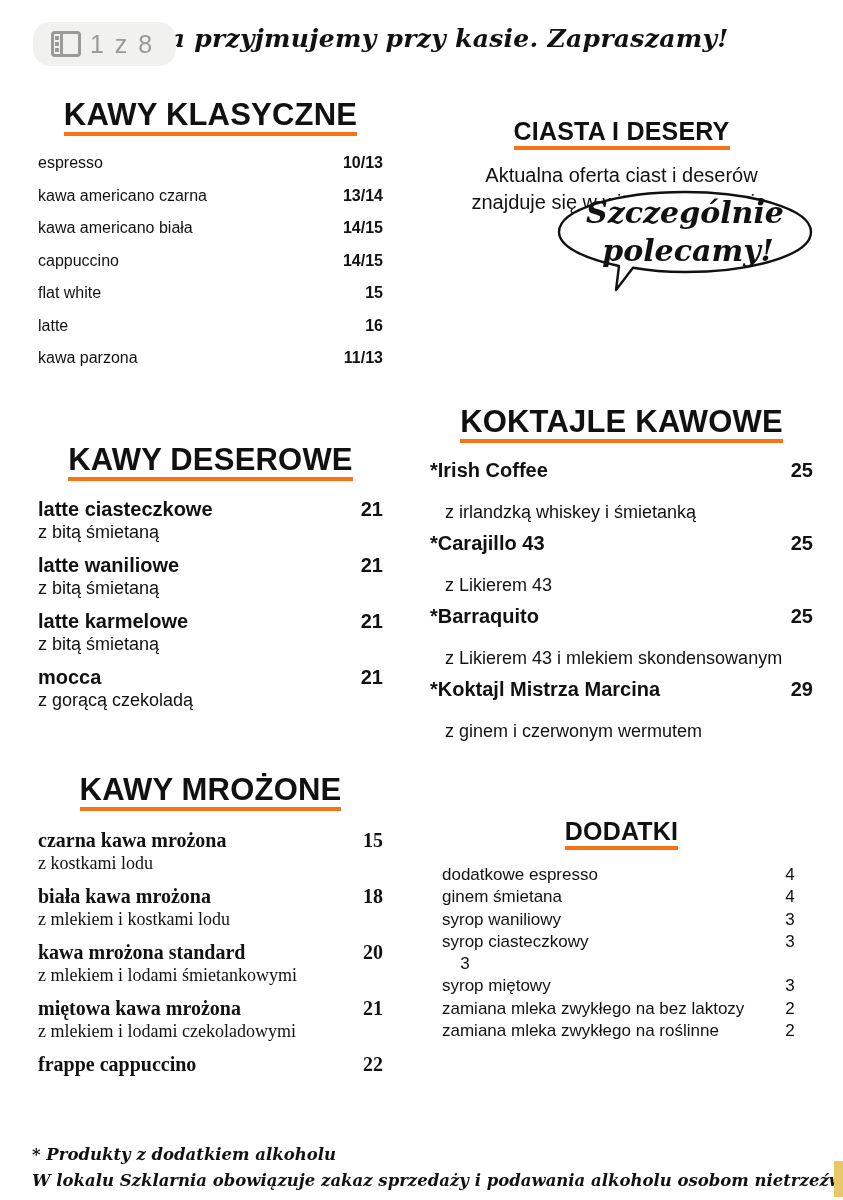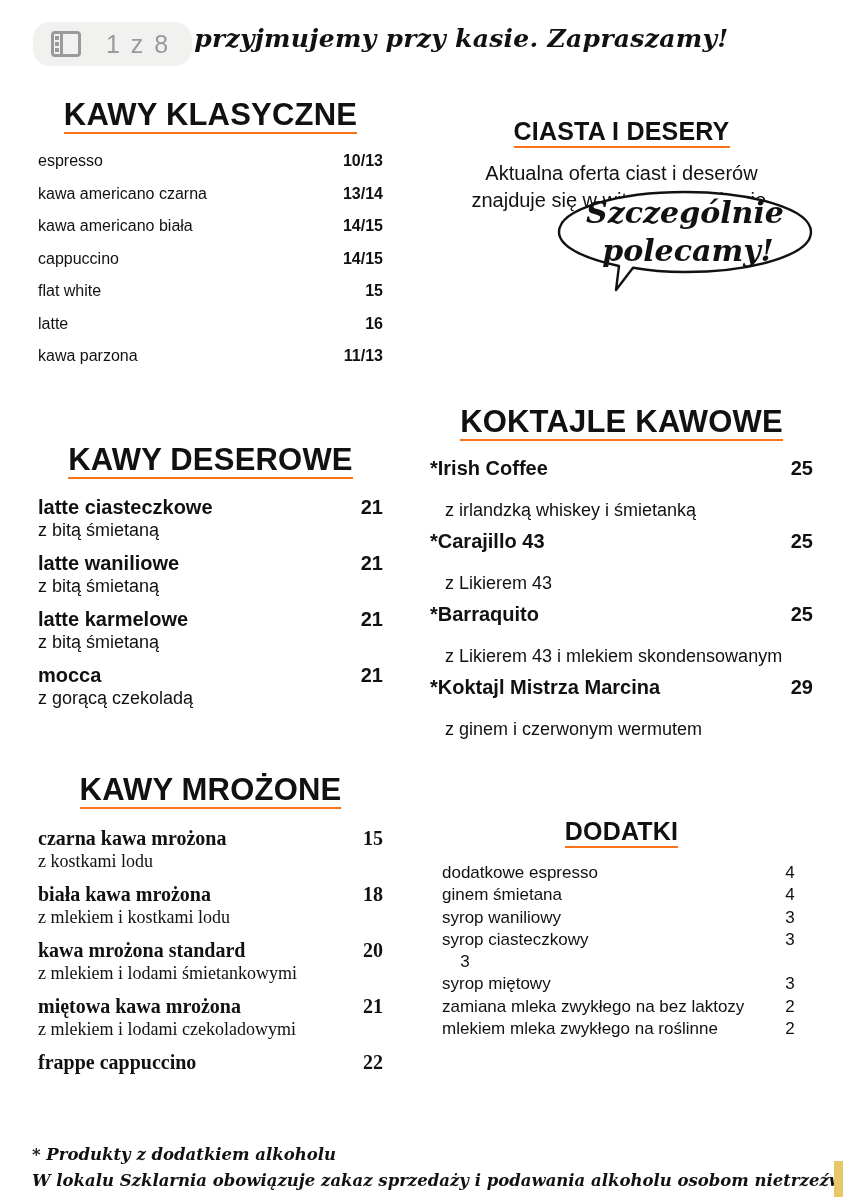--- a/index.html
+++ b/index.html
@@ -10,21 +10,21 @@
     color:#111111;
     position:relative;
     overflow:hidden;
     -webkit-font-smoothing:antialiased;
   }
   .page{position:absolute;inset:0;}
 
   
   .page-badge{
     position:absolute;left:33px;top:22px;
-    display:flex;align-items:center;gap:25px;
+    display:flex;align-items:center;gap:9px;
     background:#f1f1f0;
     border-radius:17px;
     padding:9px 22px 9px 18px;
     z-index:30;
   }
   .layout-icon{width:30px;height:26px;position:relative;flex:none;}
   .layout-icon .frame{
     position:absolute;inset:0;
     border:3px solid #9a9a9a;border-radius:4px;
     box-sizing:border-box;
@@ -62,21 +62,21 @@
   .col-left{position:absolute;left:38px;top:0;width:345px;}
   .col-right{position:absolute;left:430px;top:0;width:383px;}
 
   .section{position:absolute;width:100%;}
 
   .sec-title{
     text-align:center;
     font-weight:bold;
     font-size:31px;
     letter-spacing:.2px;
-    border-bottom:2px solid #f97316;
+    border-bottom:4px solid #f97316;
     display:inline-block;
     line-height:1.08;
     padding-bottom:1px;
   }
   .sec-title-wrap{text-align:center;}
   .sec-title.small{font-size:25px;}
 
   
   .row{
     display:flex;align-items:baseline;justify-content:space-between;
@@ -363,21 +363,21 @@
         </div>
         <div class="arow">
           <span class="nm">syrop miętowy</span>
           <span class="pr">3</span>
         </div>
         <div class="arow">
           <span class="nm">zamiana mleka zwykłego na bez laktozy</span>
           <span class="pr">2</span>
         </div>
         <div class="arow">
-          <span class="nm">mlekiem mleka zwykłego na roślinne</span>
+          <span class="nm">zamiana mleka zwykłego na roślinne</span>
           <span class="pr">2</span>
         </div>
       </div>
     </div>
 
   </div>
 
   <div class="footer script">
     <div class="ln">* Produkty z dodatkiem alkoholu</div>
     <div class="ln">W lokalu Szklarnia obowiązuje zakaz sprzedaży i podawania alkoholu osobom nietrzeźwym i nieletnim.</div>

